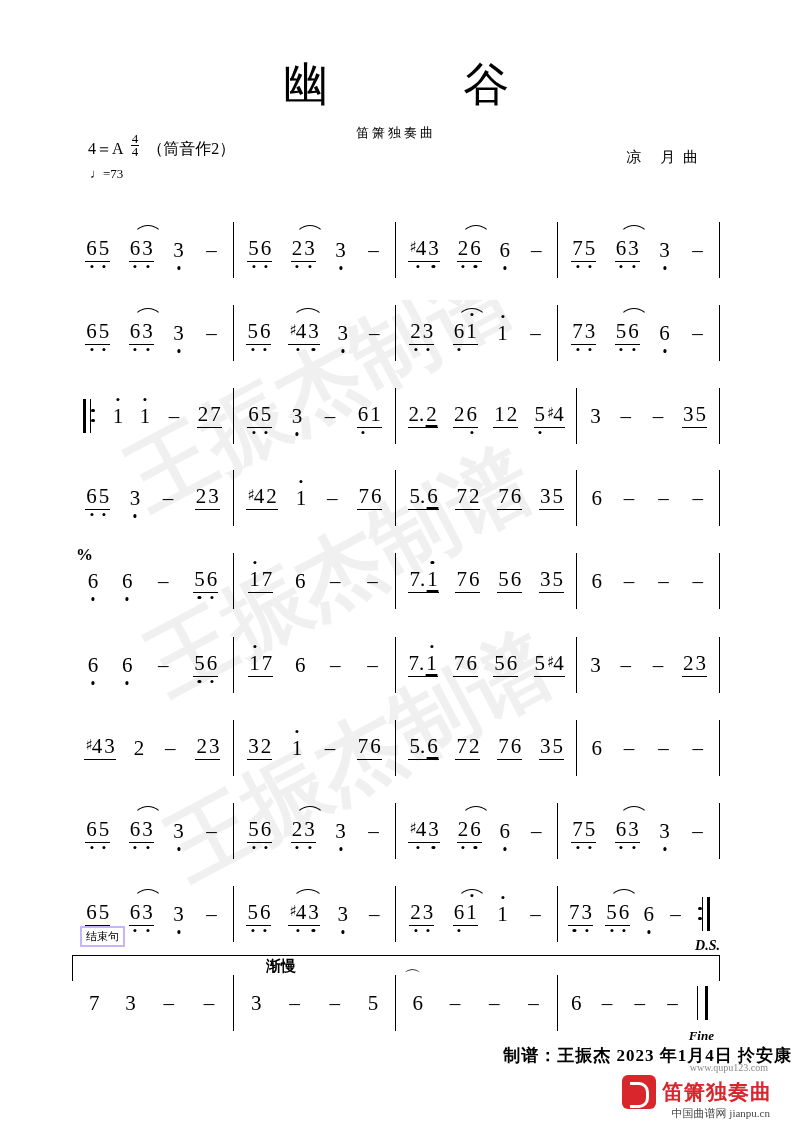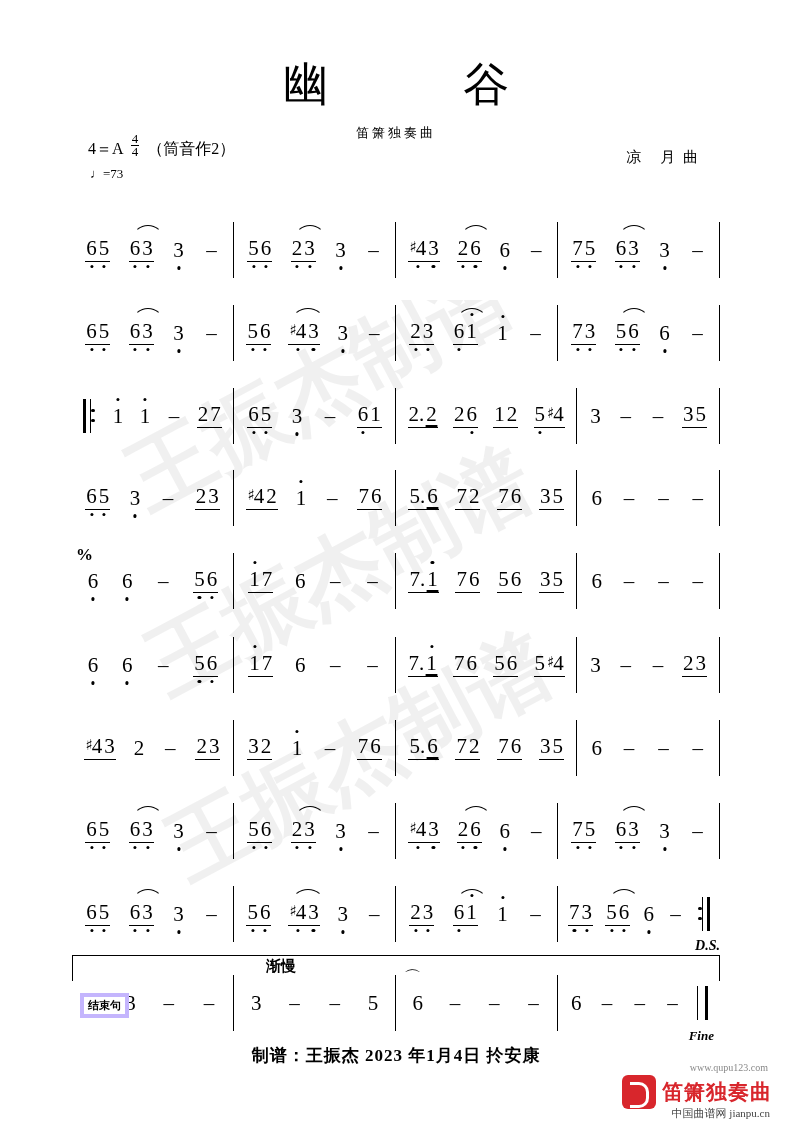--- a/index.html
+++ b/index.html
@@ -272,27 +272,26 @@
     left: 72px; top: 955px;
     width: 648px; height: 26px;
     border-left: 1.4px solid #000;
     border-top: 1.4px solid #000;
     border-right: 1.4px solid #000;
     box-sizing: border-box;
     z-index: 2;
   }
   .ending-label {
     position: absolute;
-    left: 80px; top: 993px;
+    left: 80px; top: 926px;
     font-size: 11px;
-    border: 4px solid #c4b5fd;
+    border: 2px solid #c4b5fd;
     padding: 1px 4px;
     background: #fff;
     z-index: 3;
-    font-weight: bold;
   }
   .rit-label {
     position: absolute;
     left: 262px; top: 957px;
     font-size: 15px;
     background: #fff;
     padding: 0 4px;
     z-index: 3;
     font-weight: 600;
   }
@@ -300,21 +299,21 @@
     position: absolute;
     left: 404px; top: 966px;
     font-size: 17px;
     z-index: 3;
   }
 
   
   .credit {
     position: absolute;
     left: 0; top: 1044px; width: 792px;
-    text-align: center;
+    text-align: right;
     font-size: 17px;
     font-weight: 700;
     font-family: "Liberation Serif", serif;
     letter-spacing: 1px;
     z-index: 2;
   }
 
   
   .footer-logo {
     position: absolute;

